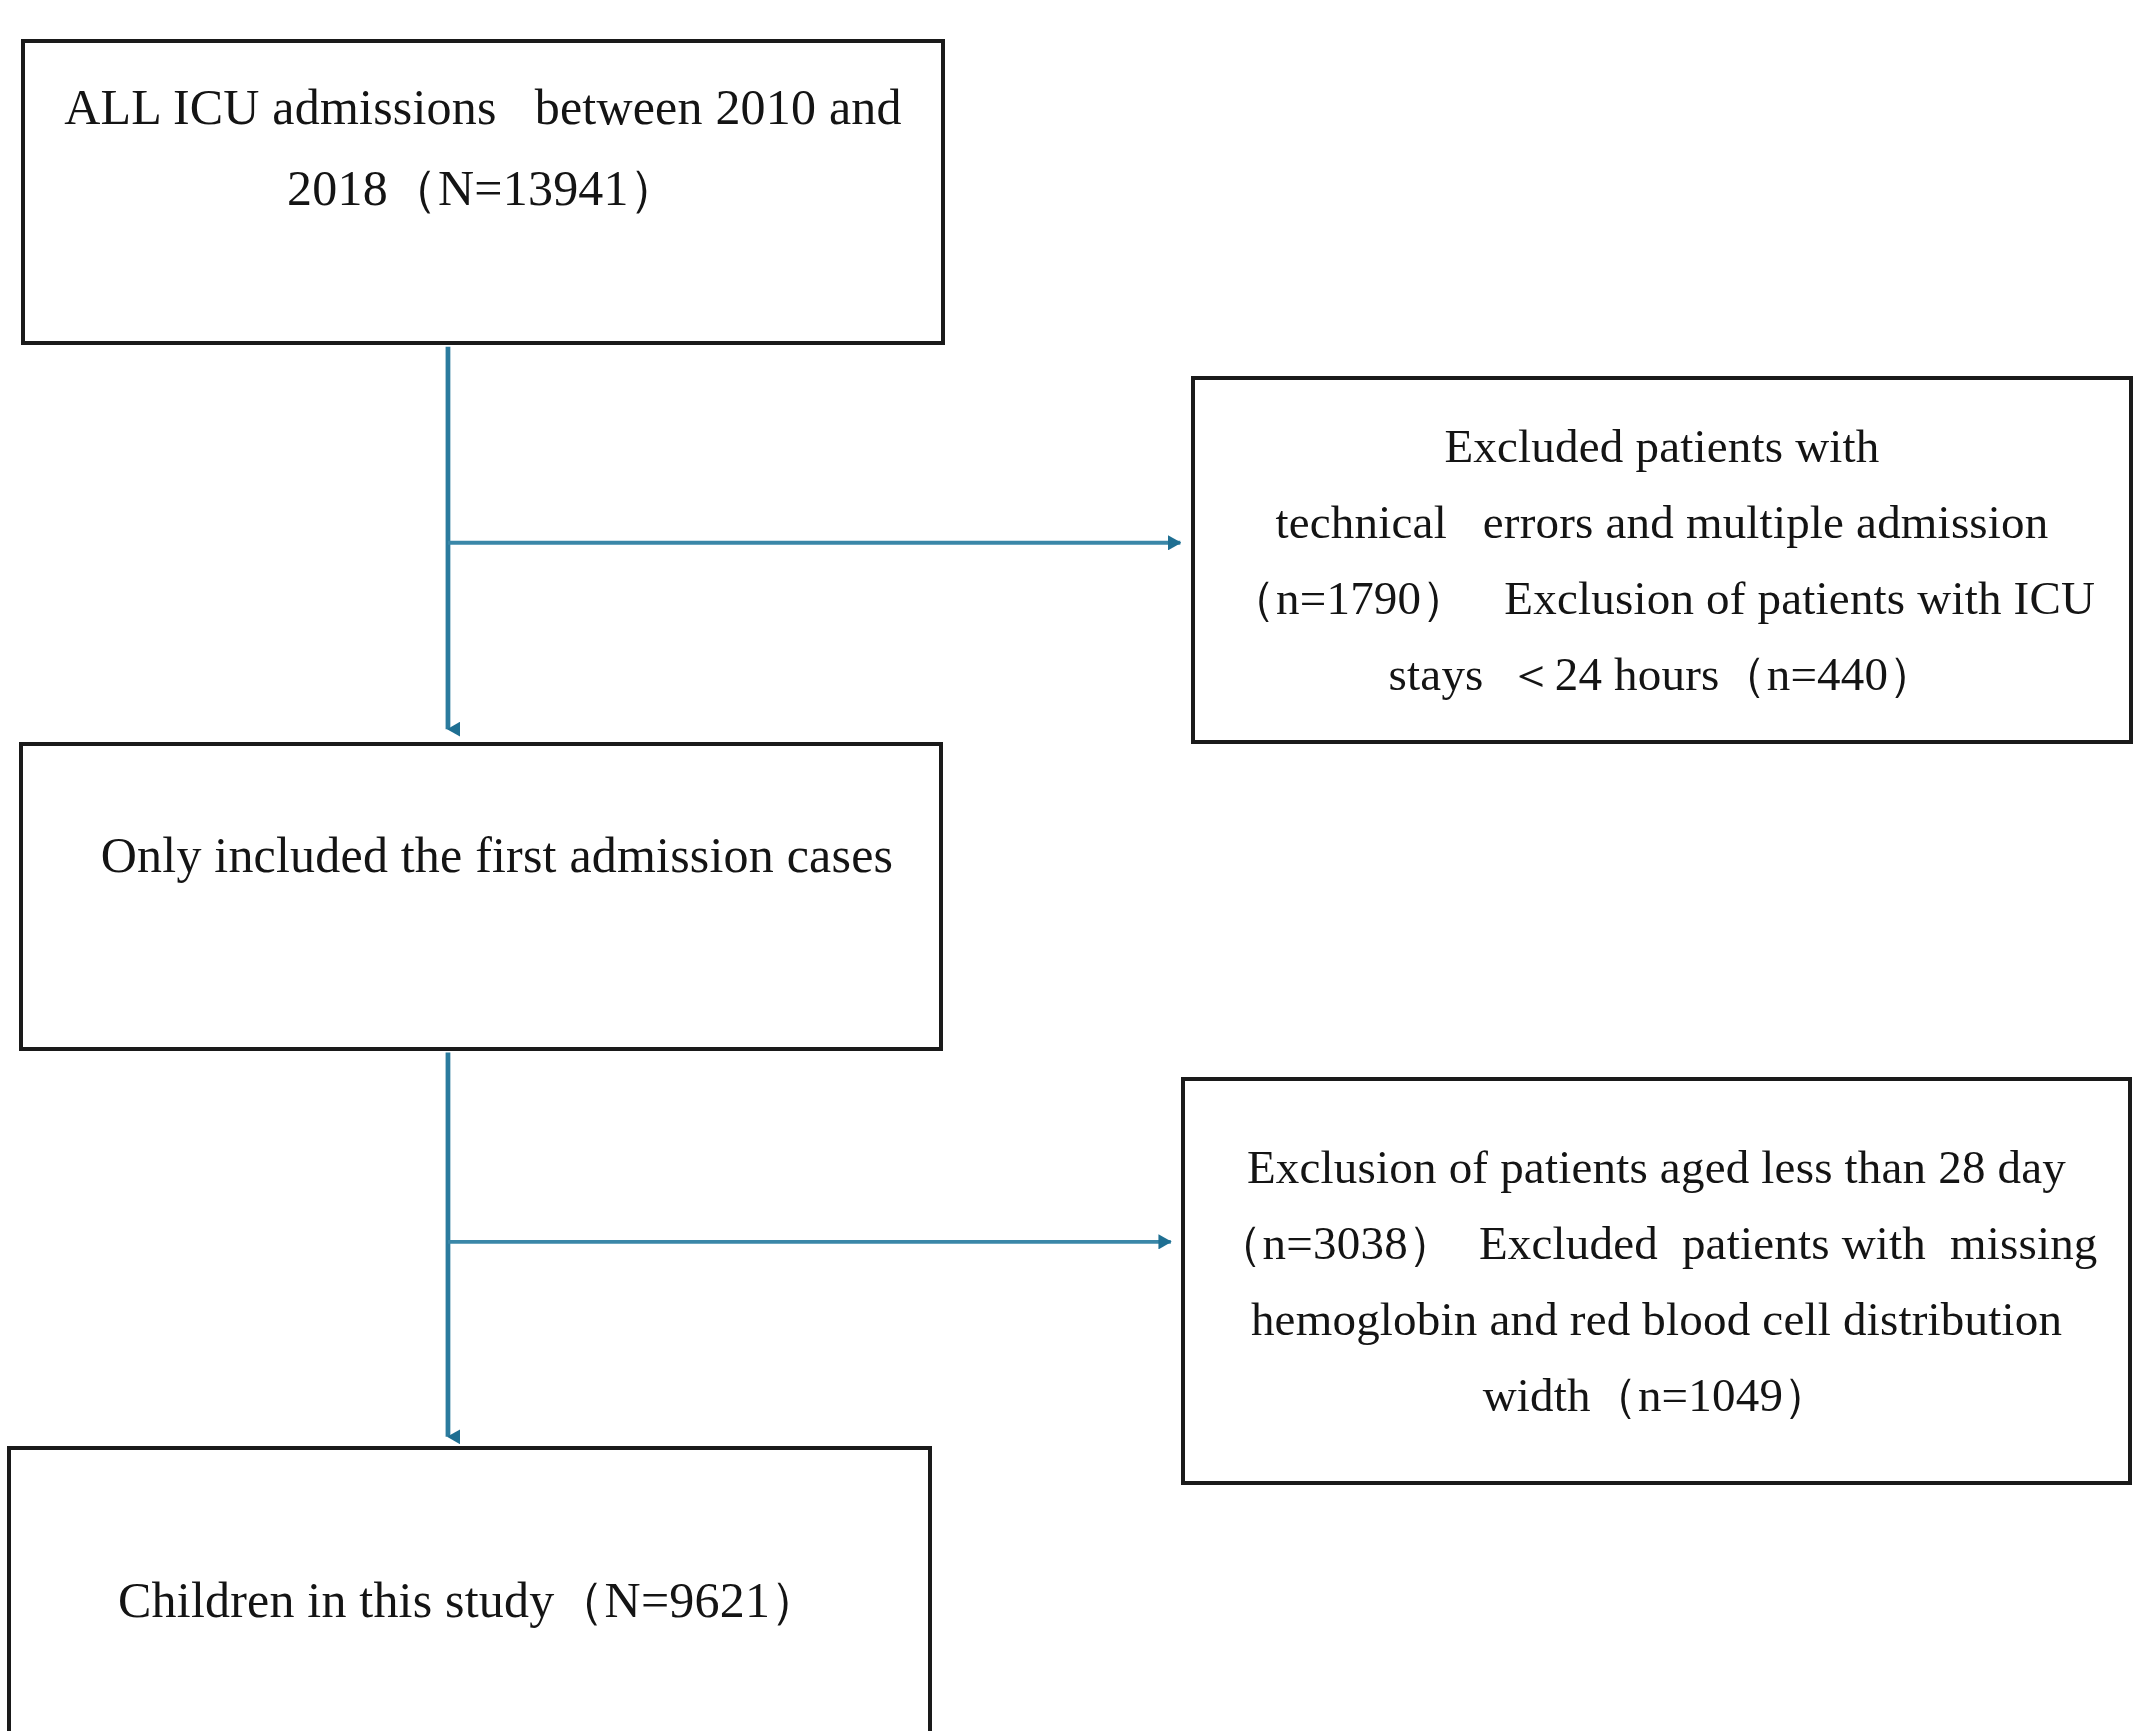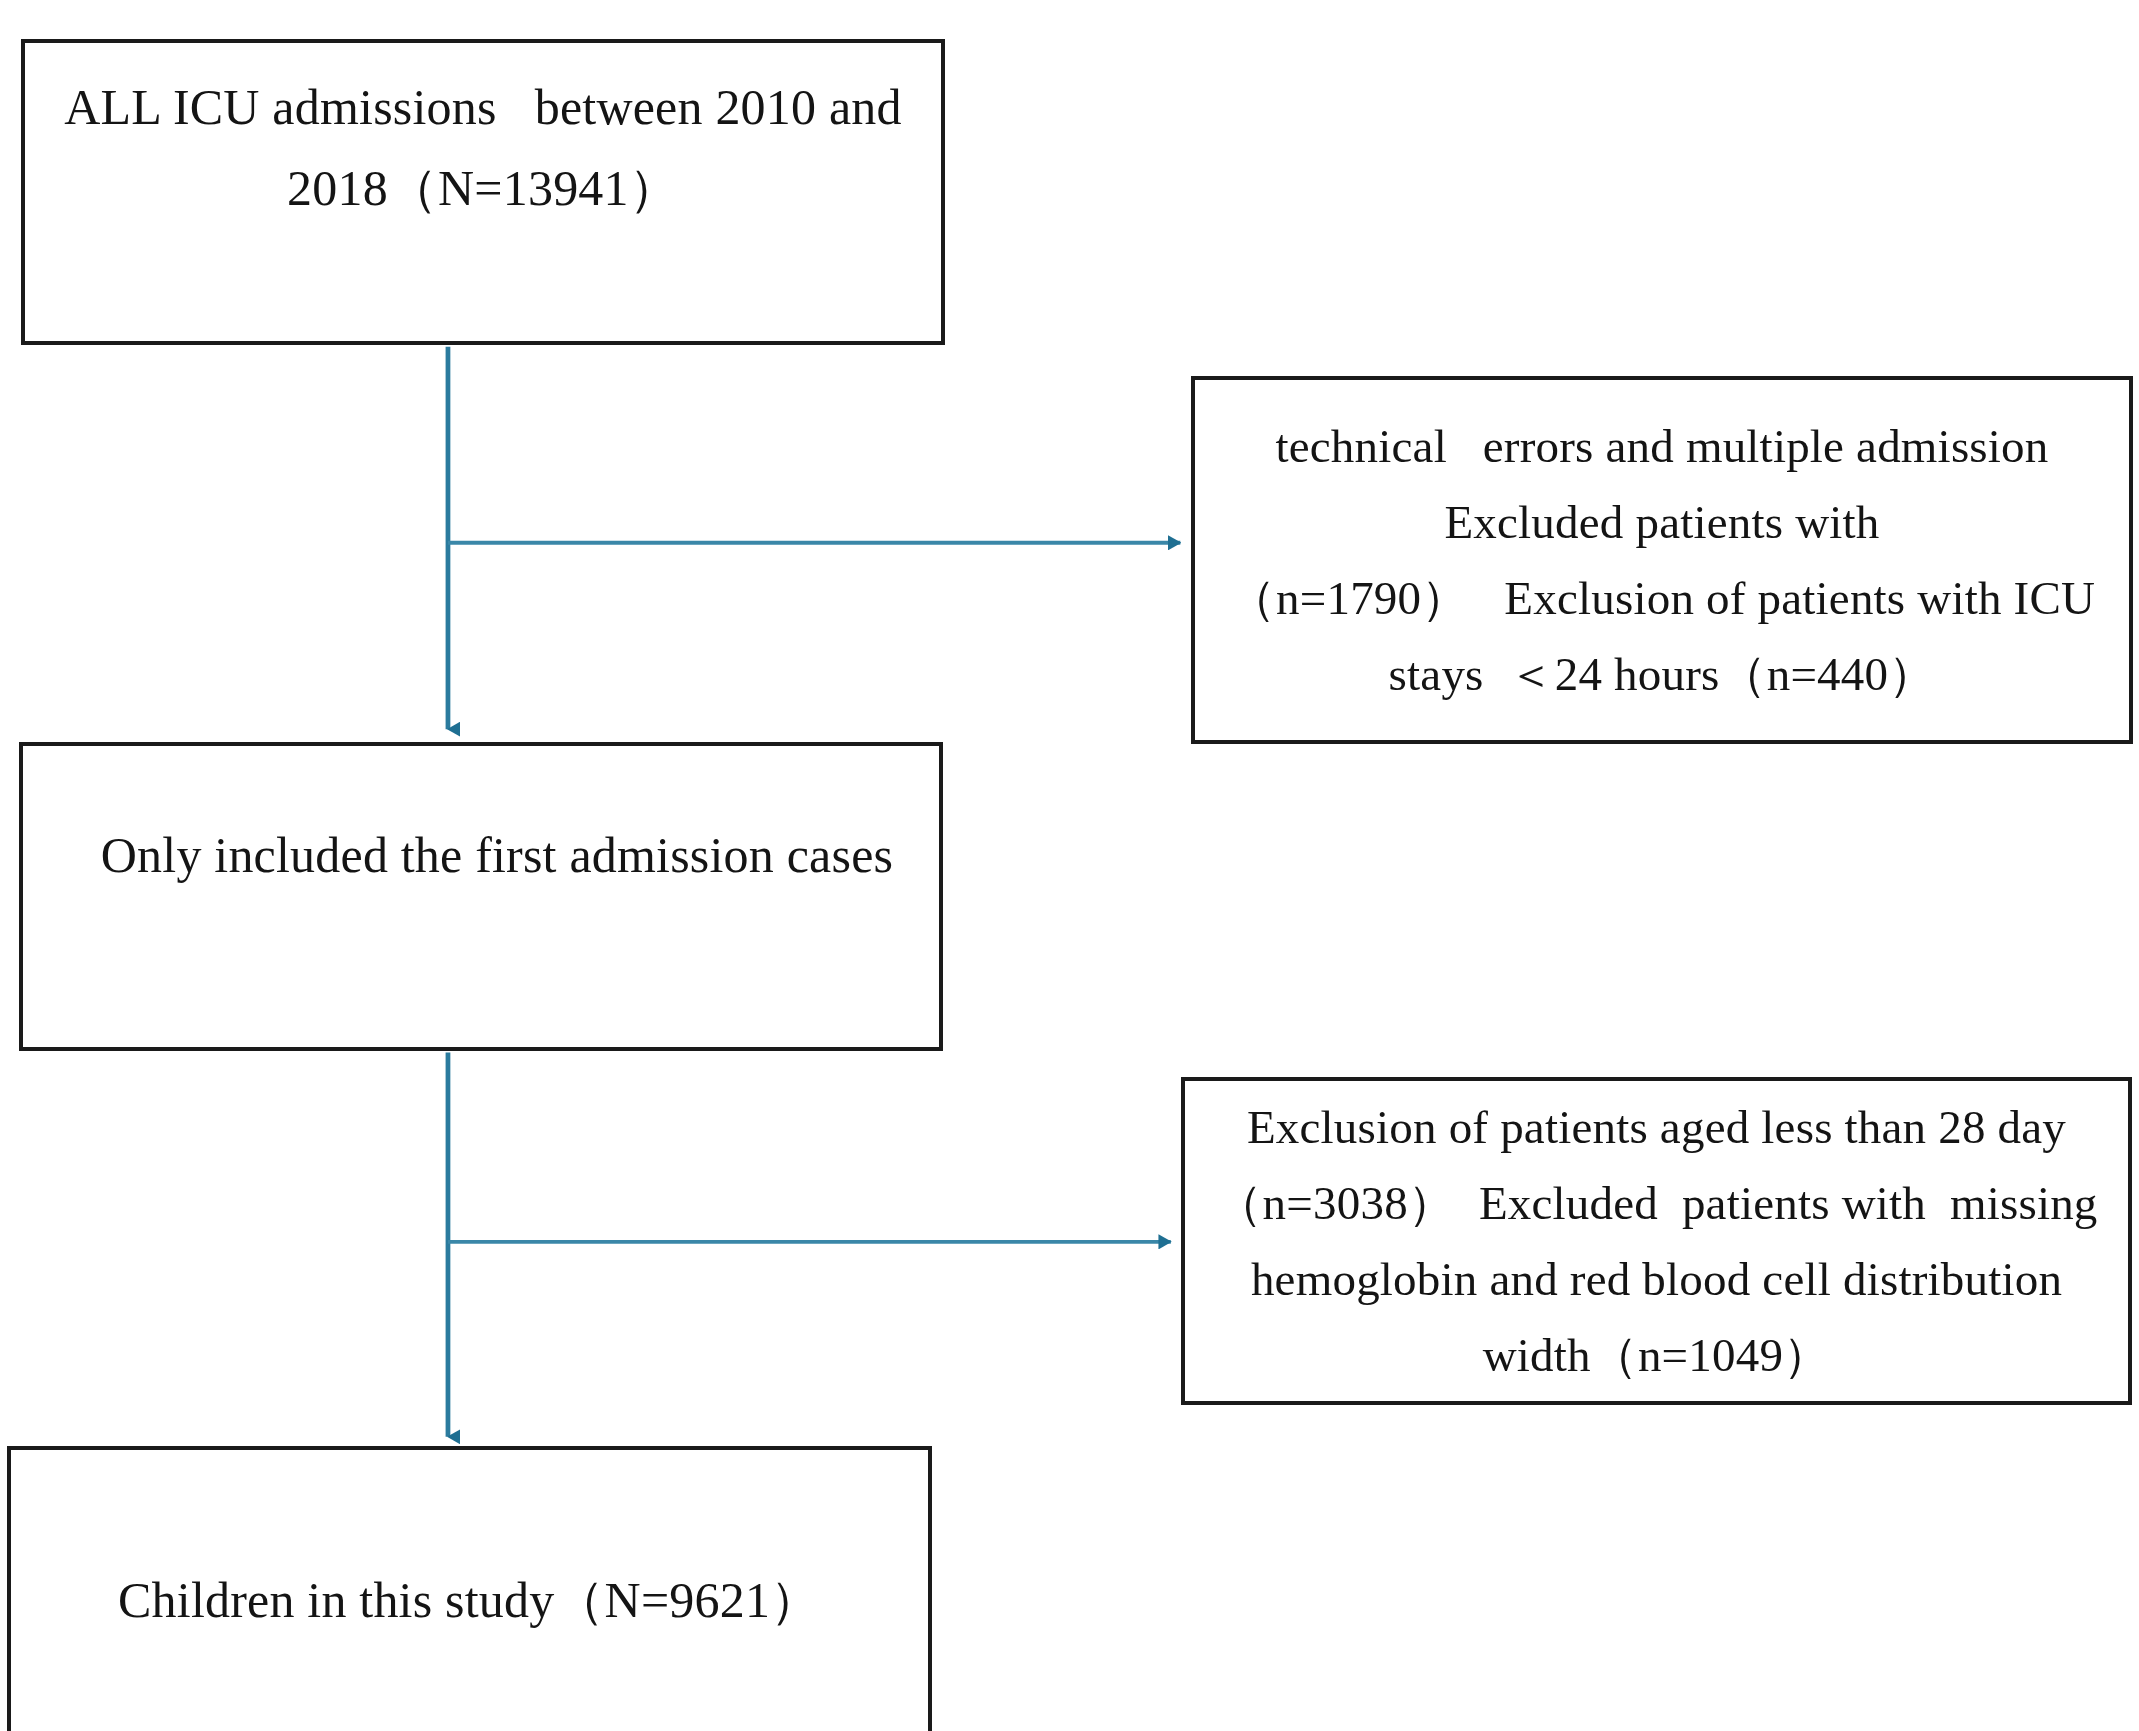--- a/index.html
+++ b/index.html
@@ -48,21 +48,21 @@
   }
 
   #box-first-admission {
     left: 19px;  top: 710px; width: 924px; height: 309px;
     font-size: 50px;
     padding-left: 32px;
   }
   #box-first-admission .body { padding-bottom: 82px; }
 
   #box-excluded-age {
-    left: 1181px; top: 1045px; width: 951px; height: 328px;
+    left: 1181px; top: 1045px; width: 951px; height: 408px;
     font-size: 47px;
   }
 
   #box-children-study {
     left: 6.7px;   top: 1414px; width: 925px; height: 309px;
     font-size: 50px;
   }
 
   
   .connector-svg {
@@ -108,22 +108,22 @@
 
   <div class="flow-box" id="box-all-admissions">
     <div class="body">
       <span class="line">ALL ICU admissions   between 2010 and</span>
       <span class="line">2018（N=13941）</span>
     </div>
   </div>
 
   <div class="flow-box" id="box-excluded-technical">
     <div class="body">
+      <span class="line">Excluded patients with</span>
       <span class="line">technical   errors and multiple admission</span>
-      <span class="line">Excluded patients with</span>
       <span class="line">（n=1790）   Exclusion of patients with ICU</span>
       <span class="line">stays  ＜24 hours（n=440）</span>
     </div>
   </div>
 
   <div class="flow-box" id="box-first-admission">
     <div class="body">
       <span class="line">Only included the first admission cases</span>
     </div>
   </div>

